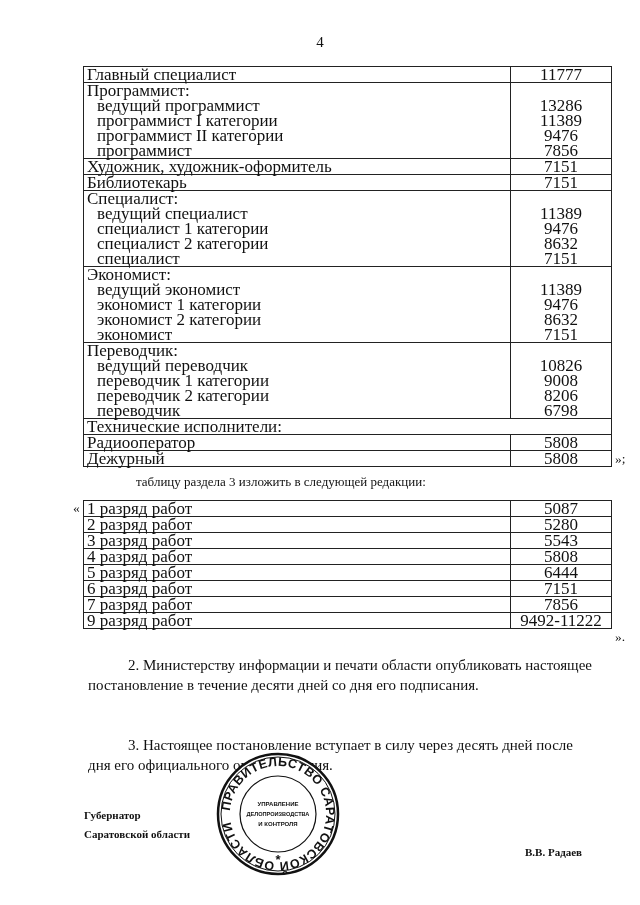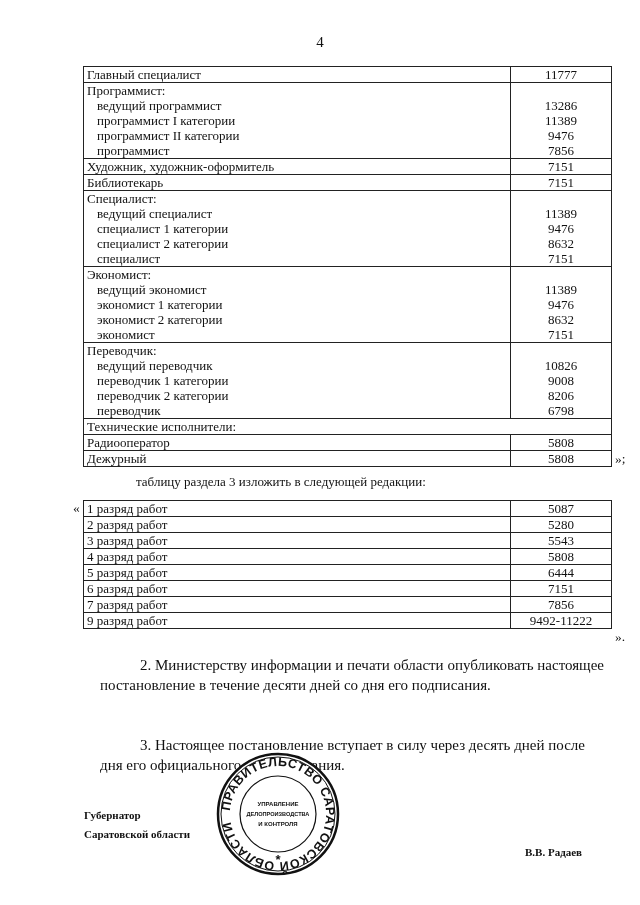--- a/index.html
+++ b/index.html
@@ -6,37 +6,37 @@
   body {
     width: 640px; height: 905px; position: relative; overflow: hidden;
     font-family: "Liberation Serif", "DejaVu Serif", serif; color: #111;
   }
   .page-num {
     position: absolute; top: 34px; left: 0; width: 640px; text-align: center;
     font-size: 15px;
   }
   table.t {
     position: absolute; left: 83px; border-collapse: collapse;
-    font-size: 13px; line-height: 15px;
+    font-size: 17px; line-height: 15px;
   }
   table.t td { border: 1px solid #222; padding: 0 3px; vertical-align: top; }
   table.t td.name { width: 420px; }
   table.t td.val { width: 94px; text-align: center; }
   .t1 { top: 66px; }
   .t2 { top: 500px; }
   .sub { padding-left: 10px; display: block; }
   .grp-head { display: block; }
   .blank { display: block; height: 15px; }
   .quote-close { position: absolute; font-size: 13.5px; }
   .quote-open { position: absolute; font-size: 13.5px; }
   .intro {
     position: absolute; top: 474px; left: 136px; font-size: 13px;
   }
   .para {
-    position: absolute; left: 100px; width: 526px; font-size: 15px; line-height: 20px;
+    position: absolute; left: 88px; width: 526px; font-size: 15px; line-height: 20px;
     text-align: justify;
   }
   .para .ind { padding-left: 40px; }
   .p2 { top: 655px; }
   .p3 { top: 695px; margin-top: 40px; }
   .sign {
     position: absolute; font-weight: bold; font-size: 11px; line-height: 19px;
   }
   .gov { left: 84px; top: 806px; }
   .name-sign { left: 525px; top: 825px; margin-top: 18px; }

